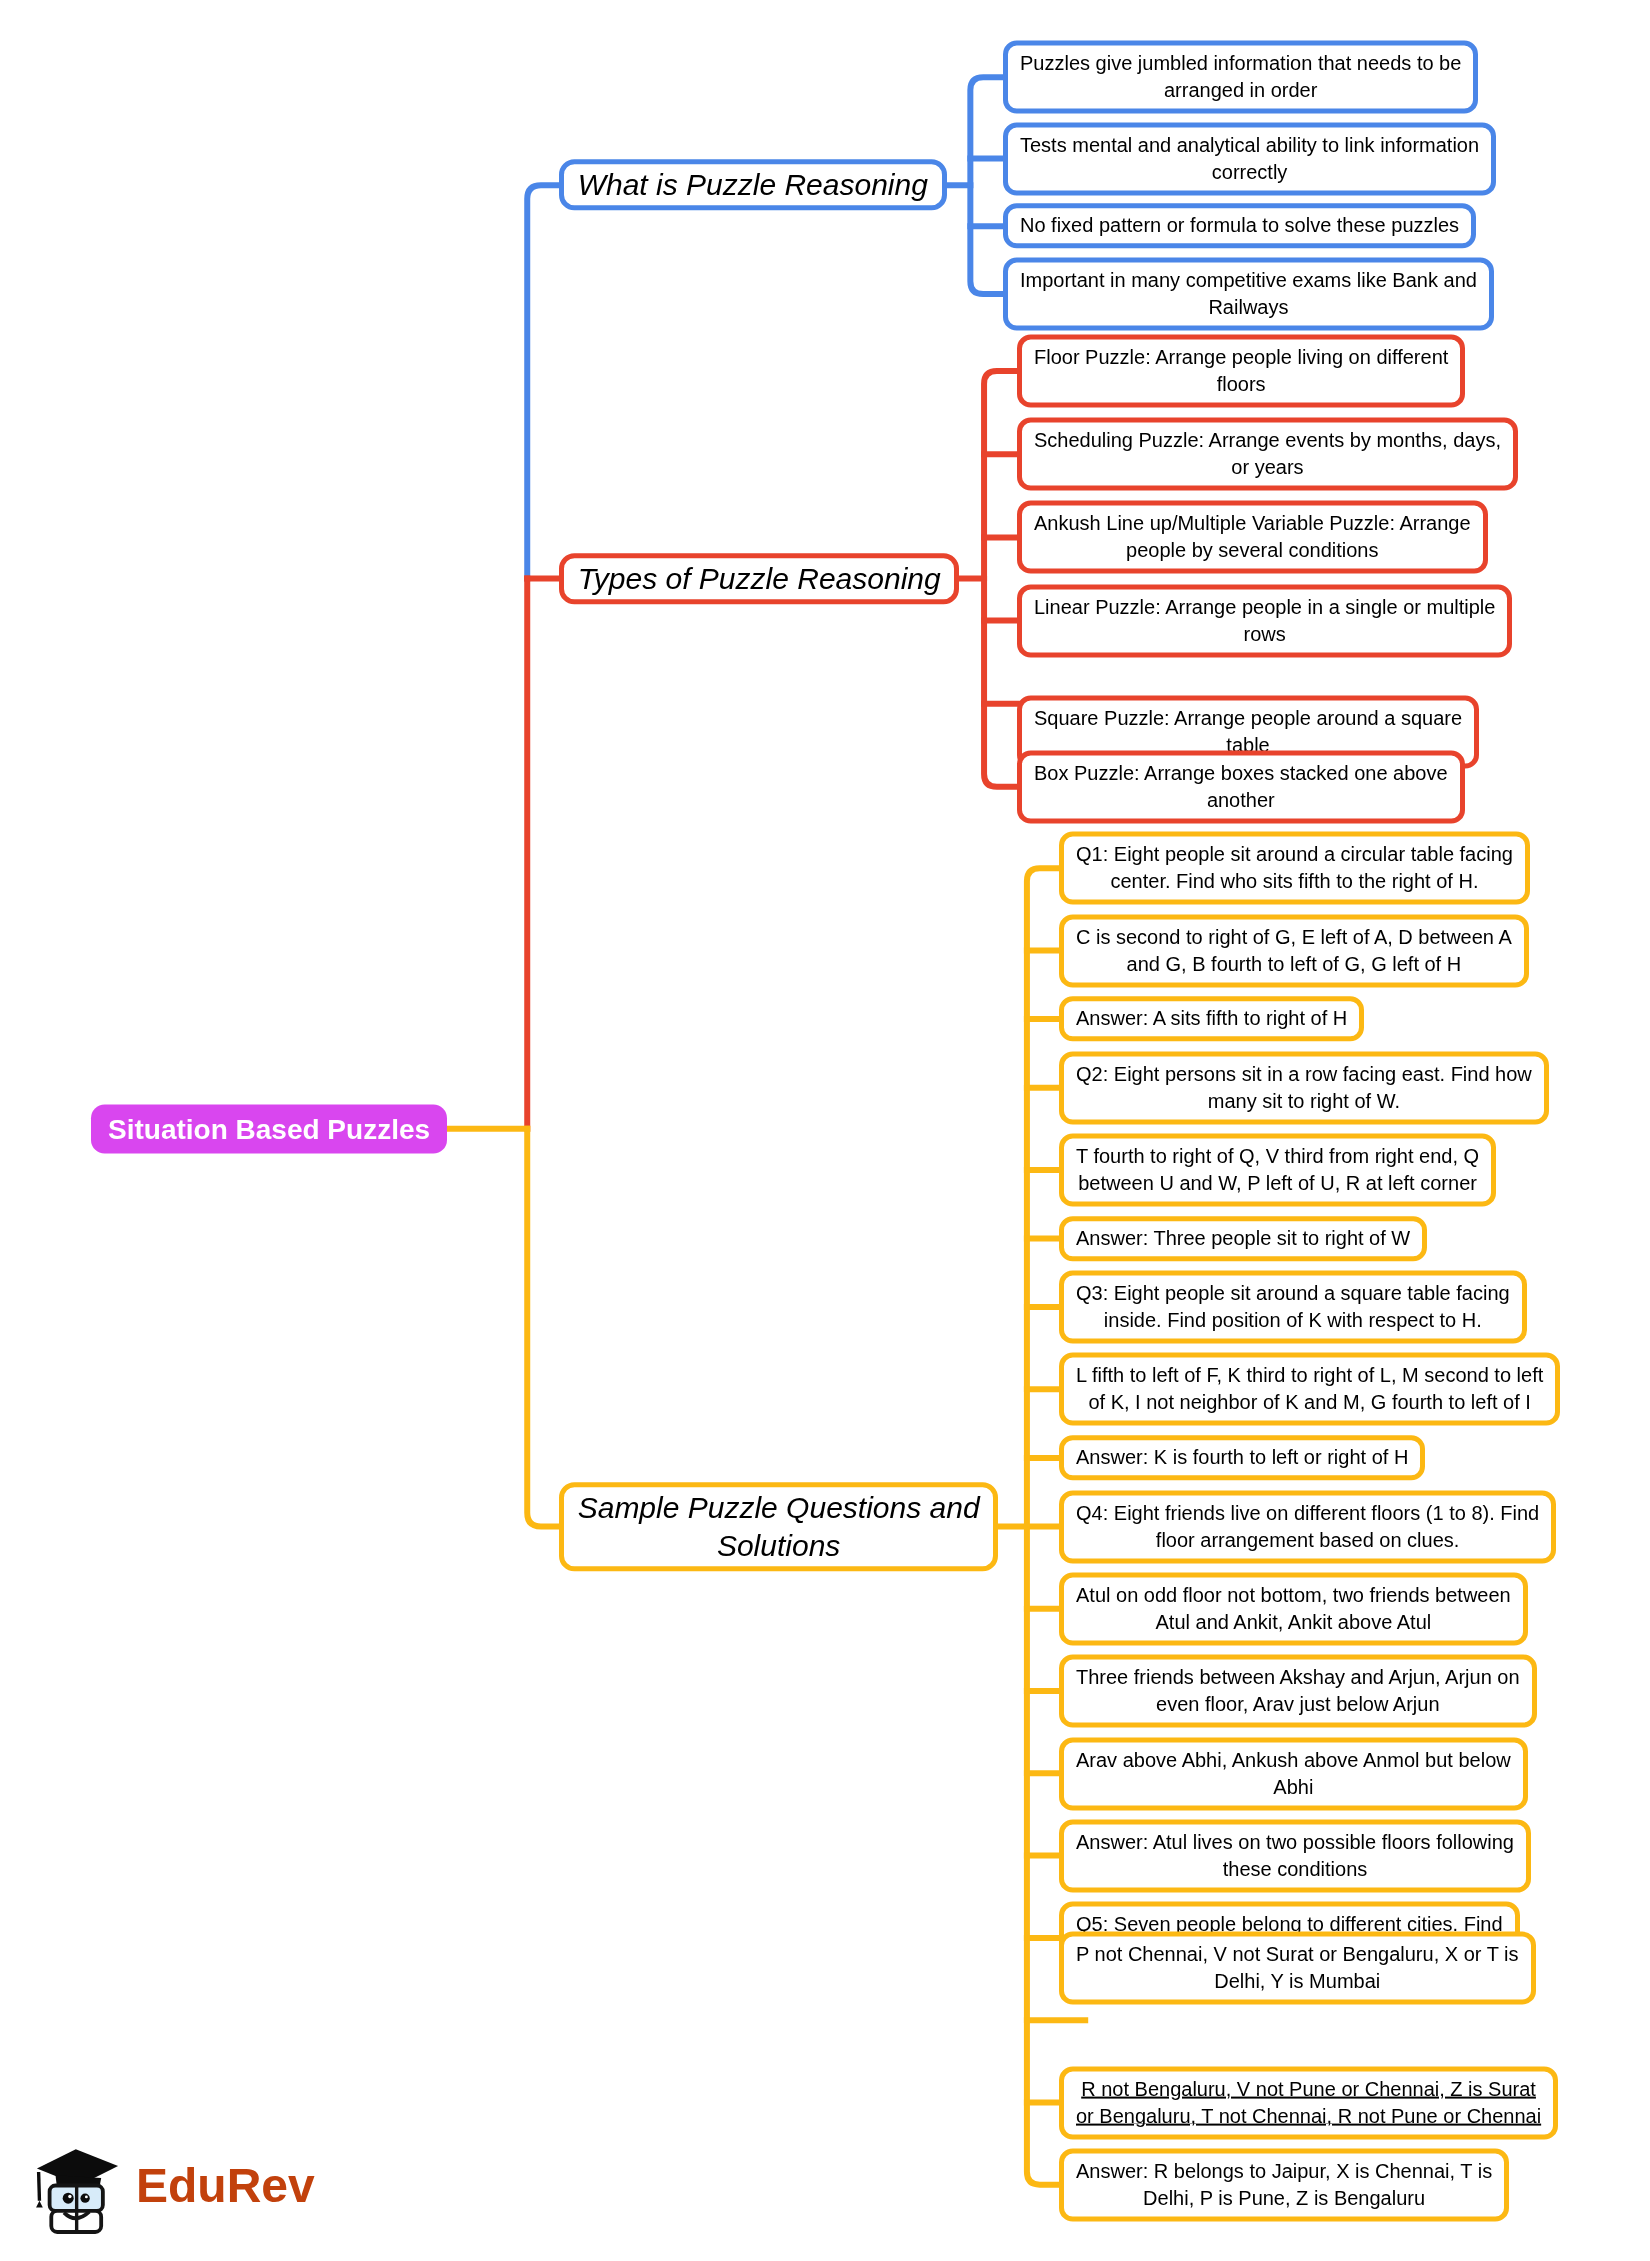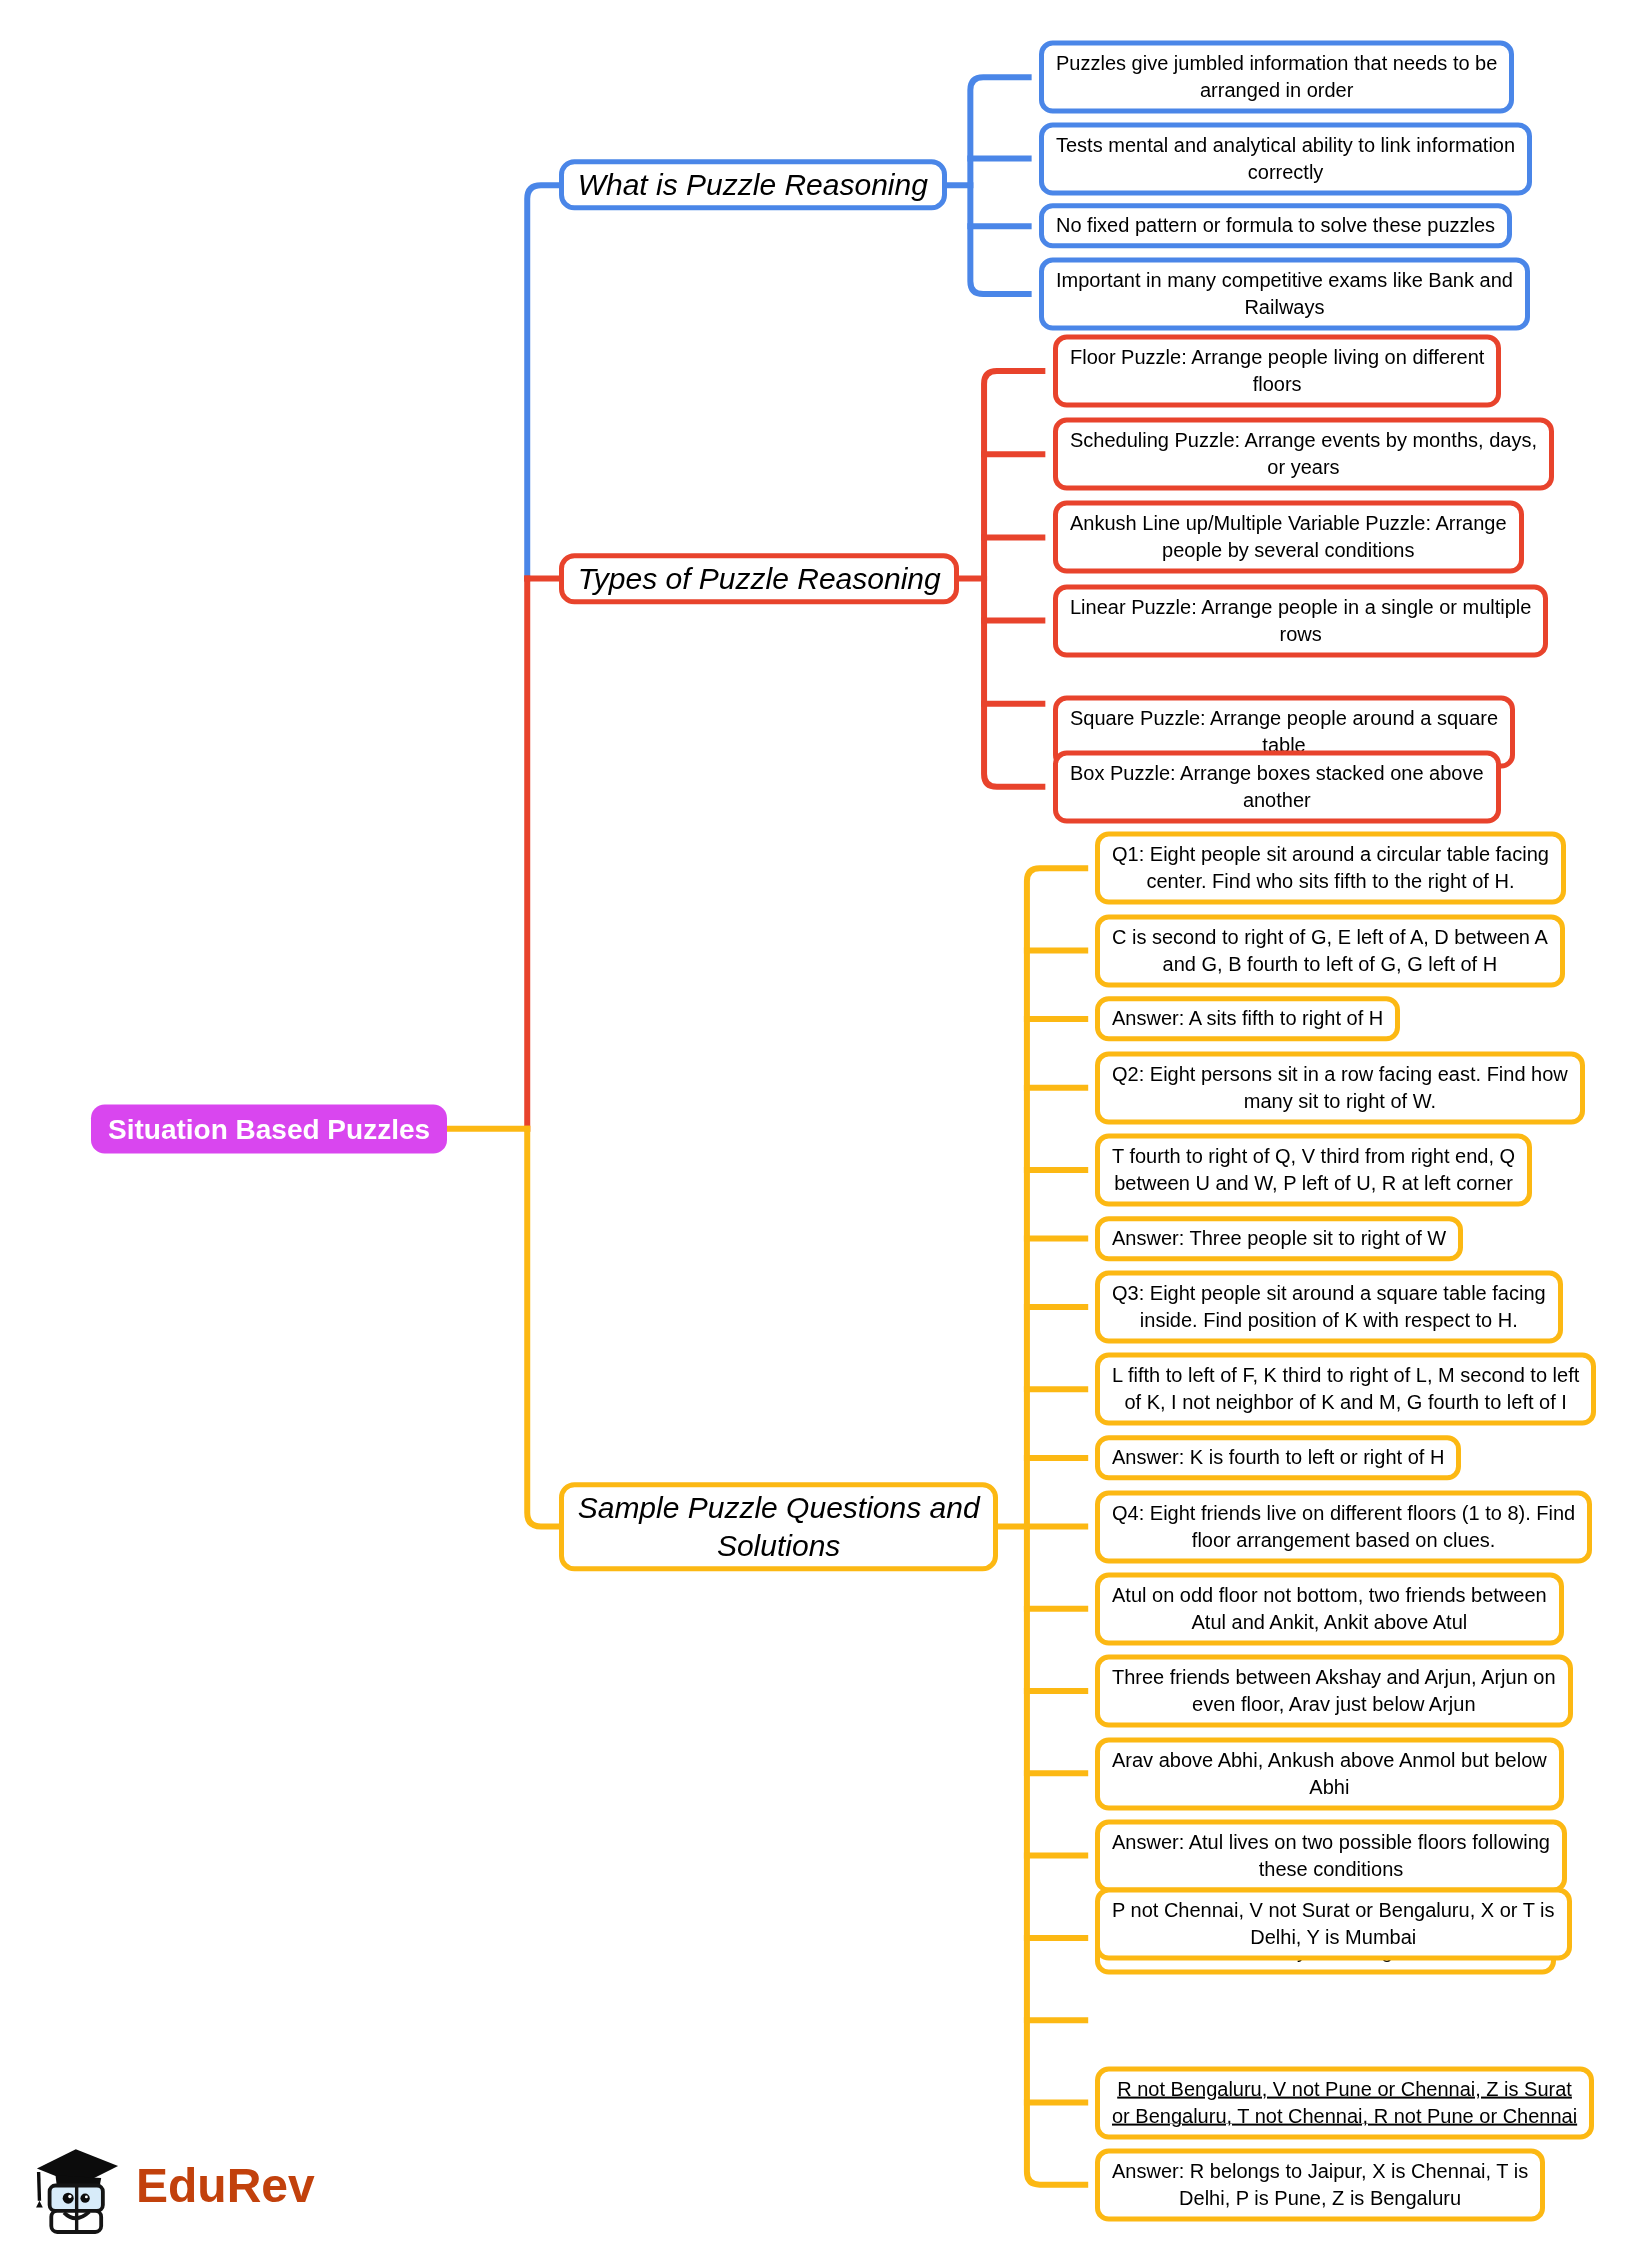--- a/index.html
+++ b/index.html
@@ -13,21 +13,21 @@
   #wires{position:absolute;left:0;top:0;z-index:1;}
   .node{
     position:absolute;z-index:2;box-sizing:border-box;
     background:#ffffff;color:#000000;
     text-align:center;white-space:pre-line;
     width:max-content;transform:translateY(-50%);
   }
   .leaf{
     font-size:20px;line-height:27.4px;
     border:5.1px solid #888;border-radius:13.7px;
-    padding:4px 12px;max-width:566px;margin-left:36px;
+    padding:4px 12px;max-width:566px;
   }
   .parent{
     font-size:30px;line-height:38px;
     border:5.1px solid #888;border-radius:15.4px;
     padding:1.7px 13.7px;left:559px;font-style:italic;
   }
   .root{
     left:91px;top:1129px;
     background:#0a0a0a;color:#ffffff;
     font-size:28px;line-height:35px;font-weight:bold;
@@ -126,21 +126,21 @@
     <div class="leaf node" style="left: 1059px; top: 1609px; border-color: rgb(252, 184, 19);">Atul on odd floor not bottom, two friends between
 Atul and Ankit, Ankit above Atul</div>
     <div class="leaf node" style="left: 1059px; top: 1691px; border-color: rgb(252, 184, 19);">Three friends between Akshay and Arjun, Arjun on
 even floor, Arav just below Arjun</div>
     <div class="leaf node" style="left: 1059px; top: 1774px; border-color: rgb(252, 184, 19);">Arav above Abhi, Ankush above Anmol but below
 Abhi</div>
     <div class="leaf node" style="left: 1059px; top: 1856px; border-color: rgb(252, 184, 19);">Answer: Atul lives on two possible floors following
 these conditions</div>
     <div class="leaf node" style="left: 1059px; top: 1938px; border-color: rgb(252, 184, 19);">Q5: Seven people belong to different cities. Find
 which city R belongs to.</div>
-    <div class="leaf node" style="left: 1059px; top: 1924px; border-color: rgb(252, 184, 19);">P not Chennai, V not Surat or Bengaluru, X or T is
+    <div class="leaf node" style="left: 1059px; top: 1968px; border-color: rgb(252, 184, 19);">P not Chennai, V not Surat or Bengaluru, X or T is
 Delhi, Y is Mumbai</div>
     <div class="leaf node" style="left: 1059px; top: 2103px; border-color: rgb(252, 184, 19); text-decoration: underline;">R not Bengaluru, V not Pune or Chennai, Z is Surat
 or Bengaluru, T not Chennai, R not Pune or Chennai</div>
     <div class="leaf node" style="left: 1059px; top: 2185px; border-color: rgb(252, 184, 19);">Answer: R belongs to Jaipur, X is Chennai, T is
 Delhi, P is Pune, Z is Bengaluru</div>
   </div>
 
 <div id="logo">
   <svg width="93" height="99" viewBox="0 0 110 116">
 

